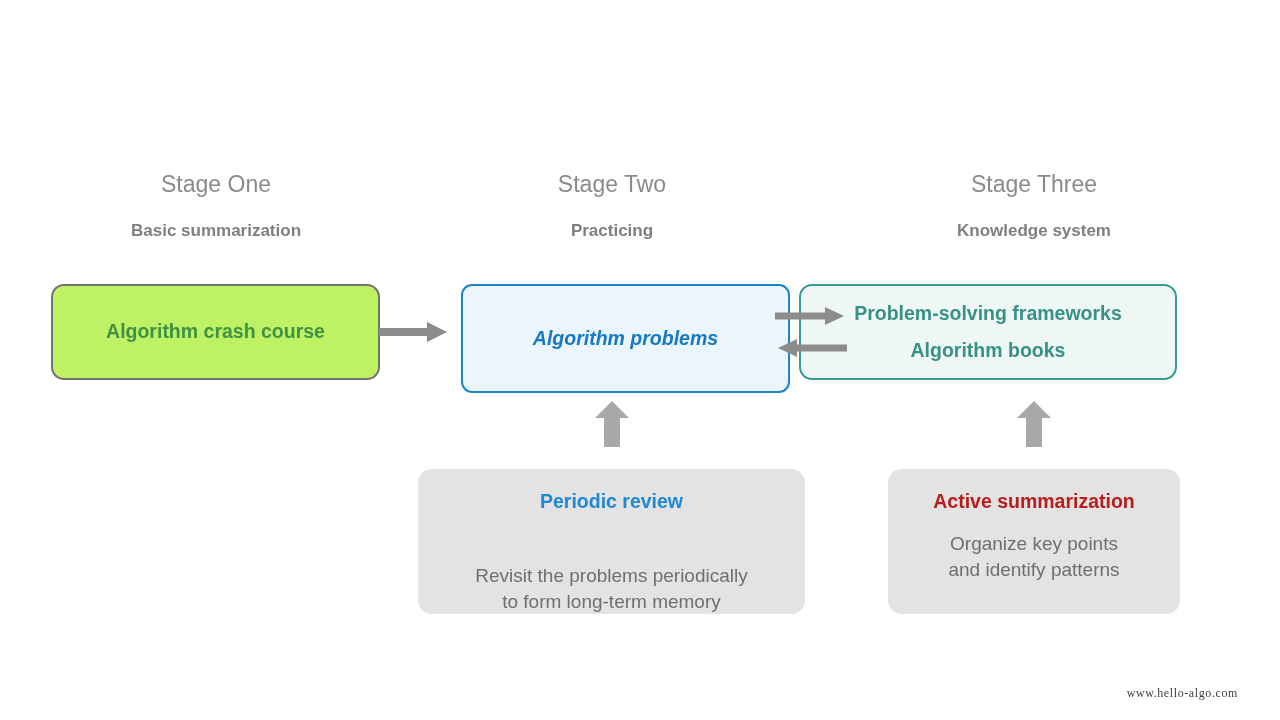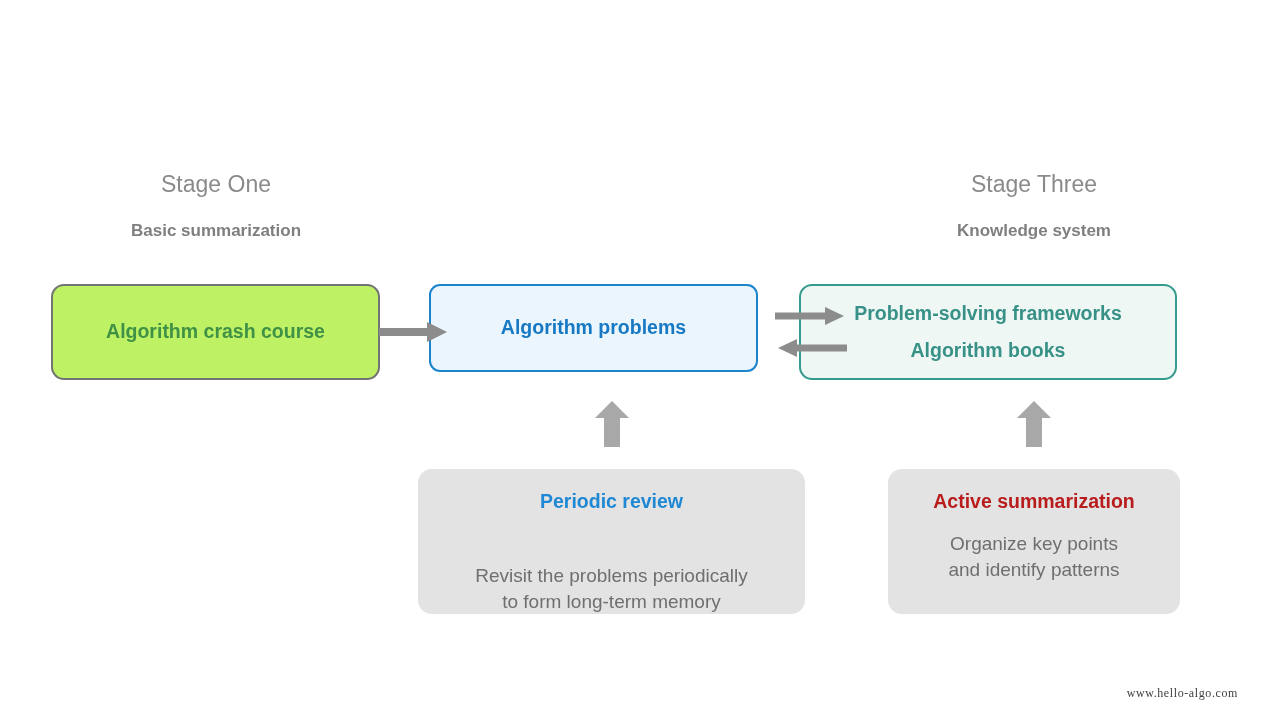--- a/index.html
+++ b/index.html
@@ -132,31 +132,35 @@
 </head>
 <body>
 
 <div class="canvas">
 
   <div class="stage-head" style="left:51px; top:173px; width:330px;">
     <div class="stage-title">Stage One</div>
     <div class="stage-sub">Basic summarization</div>
   </div>
 
+  <div class="stage-head" style="left:447px; top:173px; width:330px;">
+    <div class="stage-title">Stage Two</div>
+    <div class="stage-sub">Practicing</div>
+  </div>
 
   <div class="stage-head" style="left:869px; top:173px; width:330px;">
     <div class="stage-title">Stage Three</div>
     <div class="stage-sub">Knowledge system</div>
   </div>
 
   <div class="box box-green" style="left:51px; top:284px; width:329px; height:96px;">
     <div class="line">Algorithm crash course</div>
   </div>
 
-  <div class="box box-blue" style="left:429px; top:284px; width:329px; height:88px;">
+  <div class="box box-blue" style="left:461px; top:284px; width:329px; height:109px;font-style:italic;">
     <div class="line">Algorithm problems</div>
   </div>
 
   <div class="box box-teal" style="left:799px; top:284px; width:378px; height:96px;">
     <div class="line">Problem-solving frameworks</div>
     <div class="line">Algorithm books</div>
   </div>
 
   <svg class="h-arrow" style="left:379px; top:320px;" width="70" height="24" viewBox="0 0 70 24">
     <path d="M0 8 L48 8 L48 2 L68 12 L48 22 L48 16 L0 16 Z

